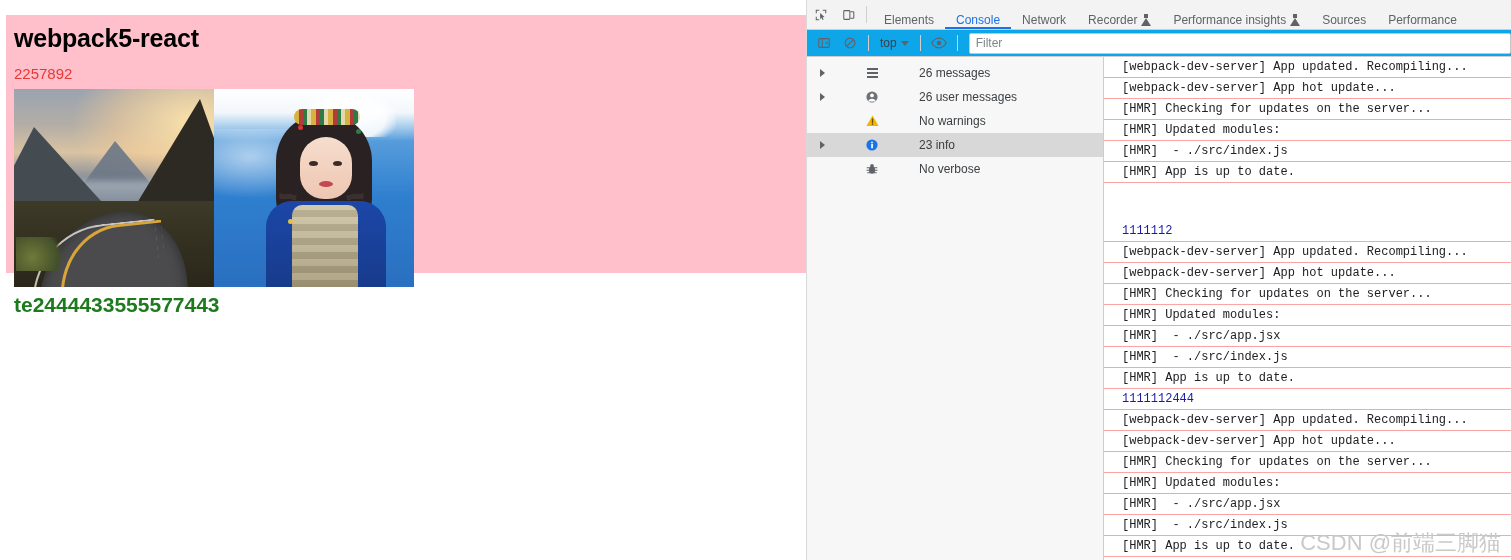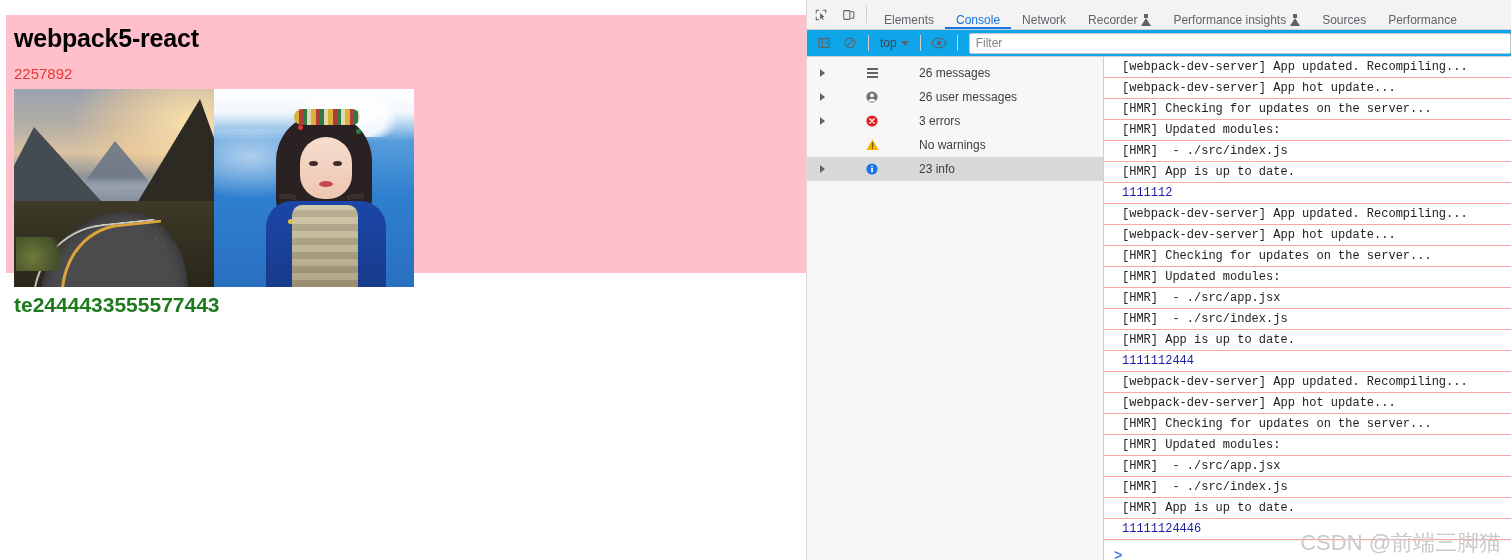--- a/index.html
+++ b/index.html
@@ -490,32 +490,20 @@
           <span class="sb-icon">
             <svg width="14" height="14" viewBox="0 0 16 16" aria-hidden="true">
               <circle cx="8" cy="8" r="6.4" fill="#6f7277"></circle>
               <circle cx="8" cy="6.2" r="2.1" fill="#ffffff"></circle>
               <path d="M3.6 13.2c.6-2.2 2.3-3.3 4.4-3.3s3.8 1.1 4.4 3.3z" fill="#ffffff"></path>
             </svg>
           </span>
           <span class="sb-label">26 user messages</span>
         </div>
 
-        <div class="sb-row">
-          <span class="sb-arrow">
-              <i></i>
-            </span>
-          <span class="sb-icon">
-            <svg width="14" height="14" viewBox="0 0 16 16" aria-hidden="true">
-              <circle cx="8" cy="8" r="6.4" fill="#e02020"></circle>
-              <path d="M5.6 5.6l4.8 4.8M10.4 5.6l-4.8 4.8" stroke="#ffffff" stroke-width="1.6" stroke-linecap="round"></path>
-            </svg>
-          </span>
-          <span class="sb-label">3 errors</span>
-        </div>
 
         <div class="sb-row">
           <span class="sb-arrow"></span>
           <span class="sb-icon">
             <svg width="15" height="14" viewBox="0 0 16 16" aria-hidden="true">
               <path d="M8 1.8L15 13.6H1z" fill="#f5b400"></path>
               <path d="M8 5.6v4" stroke="#6b5200" stroke-width="1.5" stroke-linecap="round"></path>
               <circle cx="8" cy="11.6" r=".9" fill="#6b5200"></circle>
             </svg>
           </span>
@@ -529,32 +517,43 @@
           <span class="sb-icon">
             <svg width="14" height="14" viewBox="0 0 16 16" aria-hidden="true">
               <circle cx="8" cy="8" r="6.4" fill="#1a73e8"></circle>
               <circle cx="8" cy="4.9" r="1" fill="#ffffff"></circle>
               <rect x="7.1" y="6.6" width="1.9" height="5.1" fill="#ffffff"></rect>
             </svg>
           </span>
           <span class="sb-label">23 info</span>
         </div>
 
+        <div class="sb-row">
+          <span class="sb-arrow"></span>
+          <span class="sb-icon">
+            <svg width="14" height="14" viewBox="0 0 16 16" aria-hidden="true">
+              <ellipse cx="8" cy="9" rx="3.5" ry="4.4" fill="#5f6368"></ellipse>
+              <circle cx="8" cy="4.2" r="2" fill="#5f6368"></circle>
+              <path d="M2.4 6.5h2.6M11 6.5h2.6M2.2 9.4h2.6M11.2 9.4h2.6M3.1 12.2h2.2M10.7 12.2h2.2" stroke="#5f6368" stroke-width="1.2" stroke-linecap="round"></path>
+            </svg>
+          </span>
+          <span class="sb-label">No verbose</span>
+        </div>
 
       </div>
 
       <div id="dt-log">
         <div id="log-rows">
             <div class="log-row">[webpack-dev-server] App updated. Recompiling...</div>
             <div class="log-row">[webpack-dev-server] App hot update...</div>
             <div class="log-row">[HMR] Checking for updates on the server...</div>
             <div class="log-row">[HMR] Updated modules:</div>
             <div class="log-row">[HMR]  - ./src/index.js</div>
             <div class="log-row">[HMR] App is up to date.</div>
-            <div class="log-row num" style="color: rgb(26, 26, 166);">1111112</div>
+            <div class="log-row num" style="color: rgb(26, 26, 166); margin-top: 38px;">1111112</div>
             <div class="log-row">[webpack-dev-server] App updated. Recompiling...</div>
             <div class="log-row">[webpack-dev-server] App hot update...</div>
             <div class="log-row">[HMR] Checking for updates on the server...</div>
             <div class="log-row">[HMR] Updated modules:</div>
             <div class="log-row">[HMR]  - ./src/app.jsx</div>
             <div class="log-row">[HMR]  - ./src/index.js</div>
             <div class="log-row">[HMR] App is up to date.</div>
             <div class="log-row num" style="color: rgb(26, 26, 166);">1111112444</div>
             <div class="log-row">[webpack-dev-server] App updated. Recompiling...</div>
             <div class="log-row">[webpack-dev-server] App hot update...</div>

